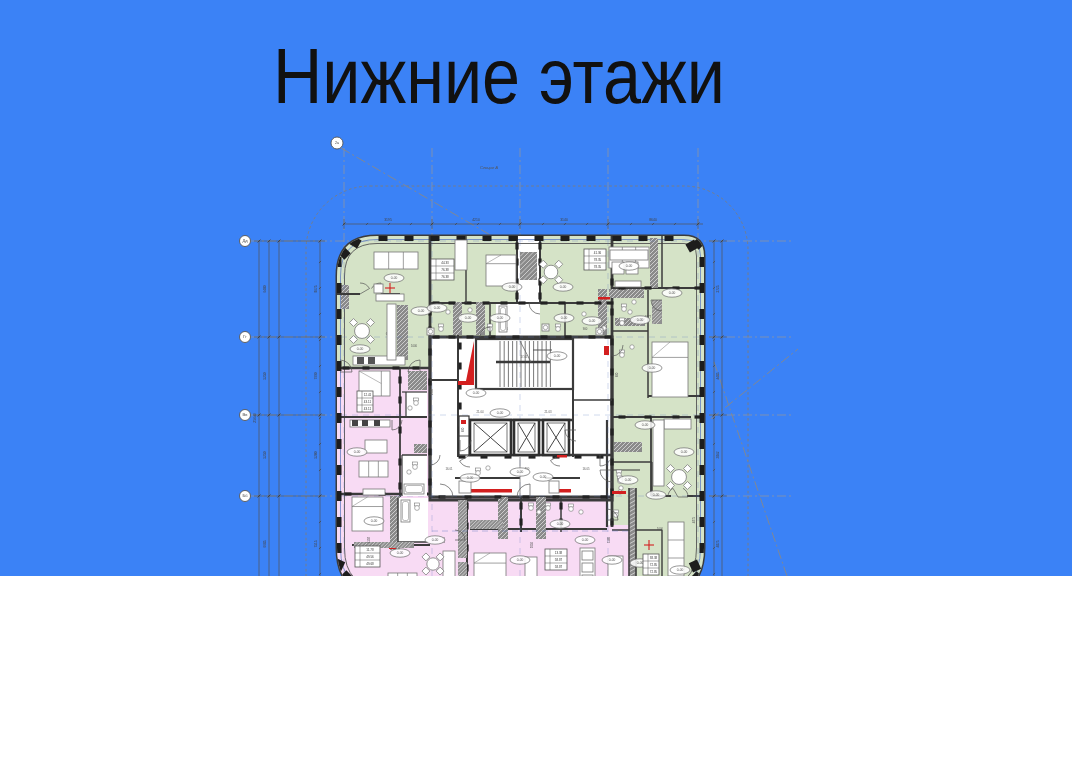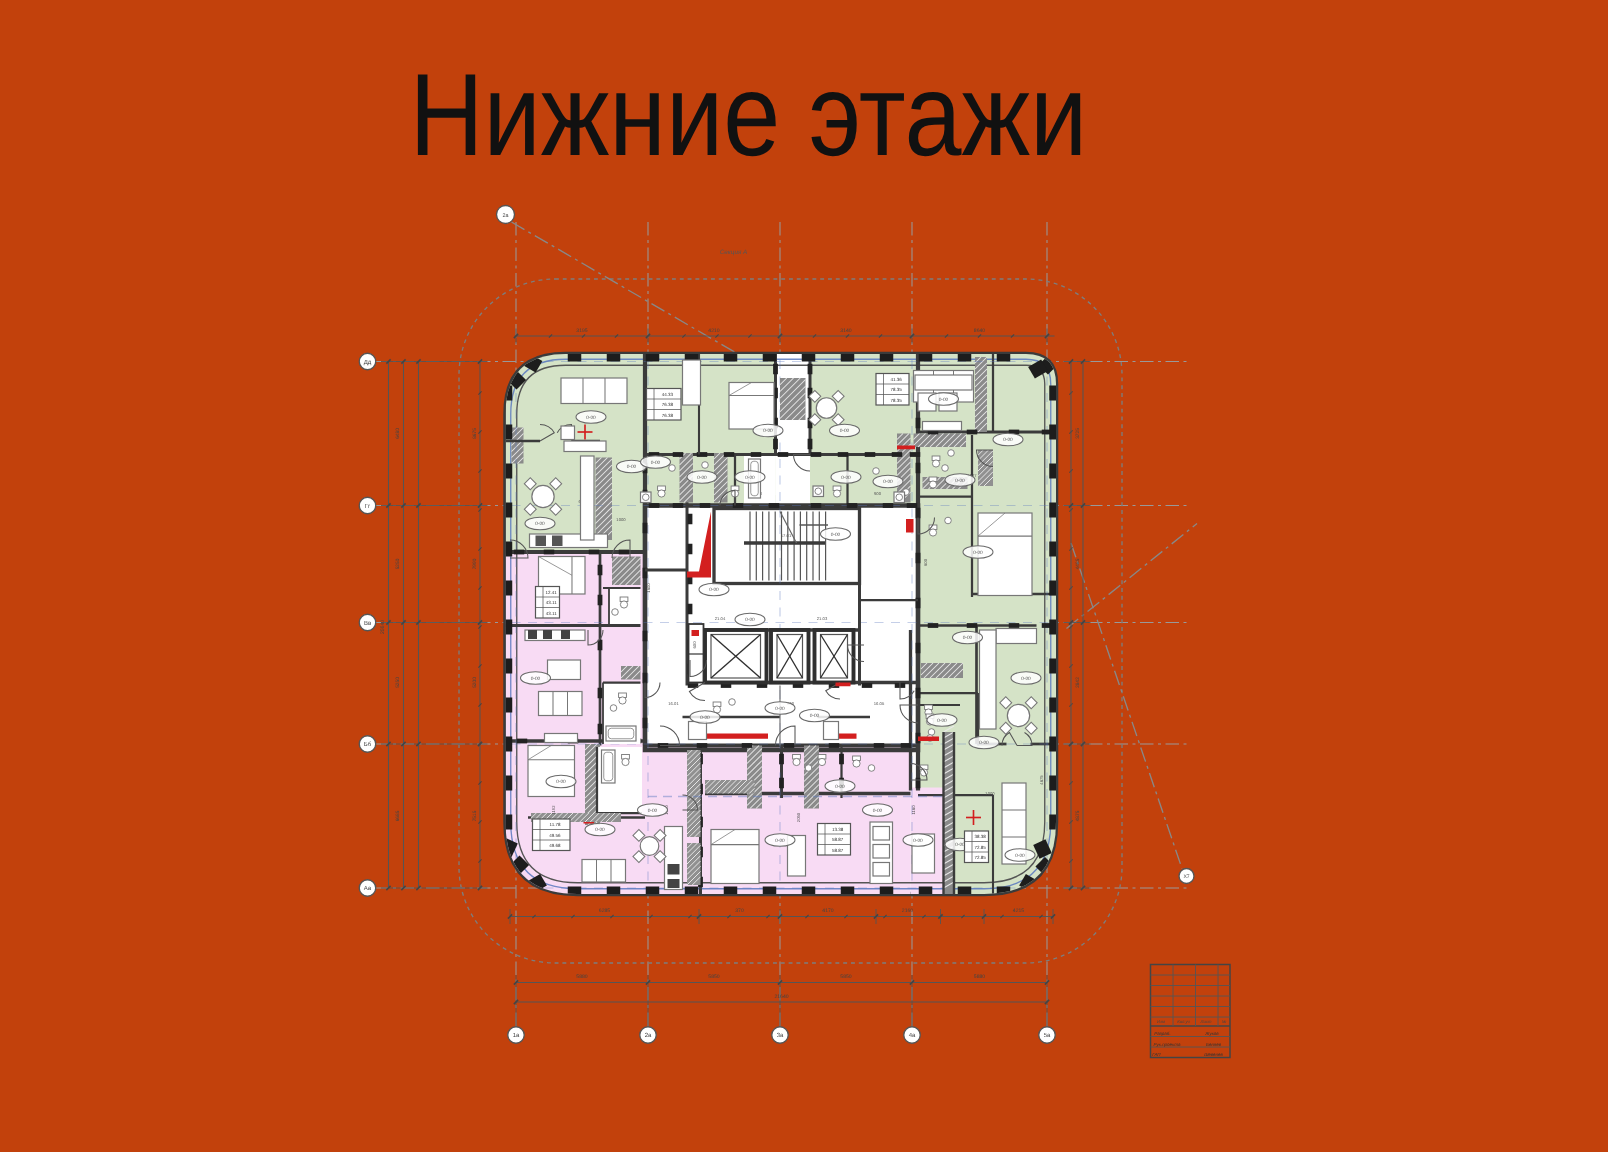--- a/index.html
+++ b/index.html
@@ -1,17 +1,17 @@
 <!DOCTYPE html>
 <html><head>
 <meta charset="utf-8">
 <style>
   html,body { margin:0; padding:0; background:#fff; }
   * { font-family:"Liberation Sans", sans-serif; }
-  #page { position:relative; width:1072px; height:768px; background:#c2410c; overflow:hidden; }
+  #page { position:relative; width:1072px; height:576px; background:#3b82f6; overflow:hidden; }
   #title { position:absolute; left:273px; top:31px; font-size:78px; color:#111; font-weight:normal; white-space:nowrap; transform:scaleX(0.876); transform-origin:left top; }
 </style>
 </head>
 <body>
 <div id="page">
   <div id="title">Нижние этажи</div>
   <svg width="1072" height="768" viewBox="0 0 1072 768" style="position:absolute;left:0;top:0">
 <line x1="344" y1="148" x2="344" y2="684" stroke="#999" stroke-width="0.7" stroke-linecap="butt" stroke-dasharray="9 3 2 3"></line>
 <line x1="432" y1="148" x2="432" y2="684" stroke="#999" stroke-width="0.7" stroke-linecap="butt" stroke-dasharray="9 3 2 3"></line>
 <line x1="520" y1="148" x2="520" y2="684" stroke="#999" stroke-width="0.7" stroke-linecap="butt" stroke-dasharray="9 3 2 3"></line>

